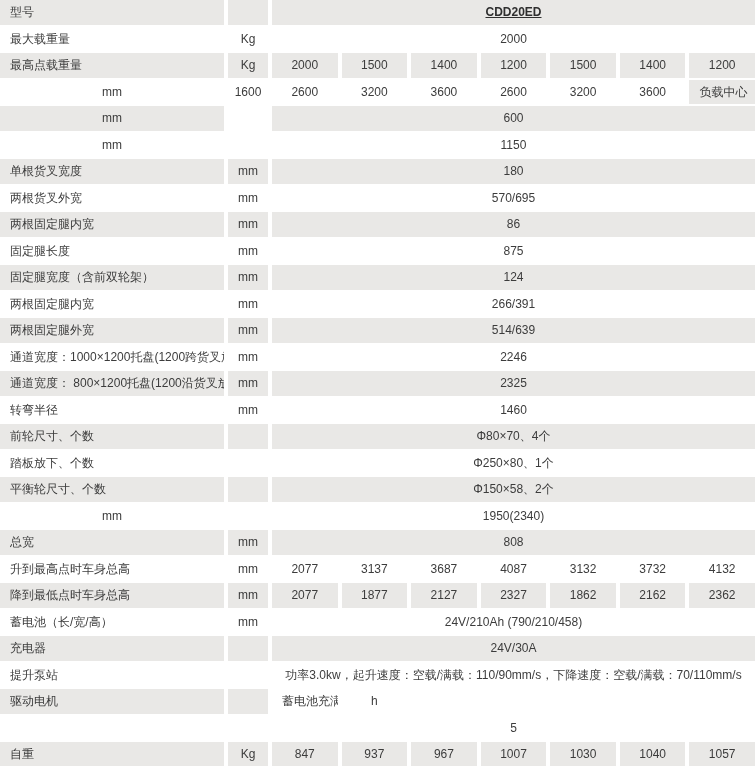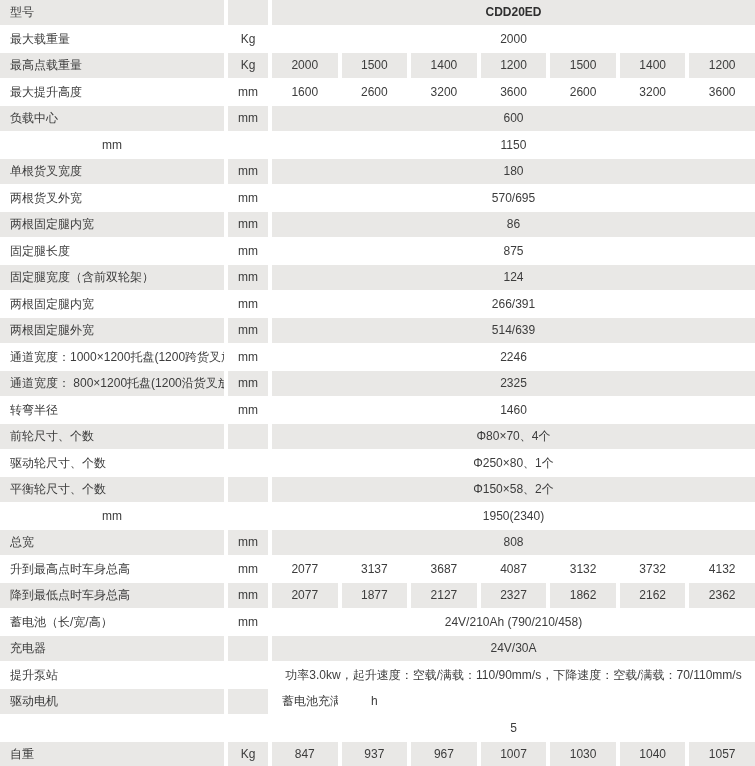--- a/index.html
+++ b/index.html
@@ -24,21 +24,21 @@
     justify-content: center;
     white-space: nowrap;
     overflow: hidden;
     background: transparent;
   }
   .cell.gray { background: #e9e8e6; }
   .cell.label {
     justify-content: flex-start;
     padding-left: 10px;
   }
-  .cell.bold { font-weight: bold; color: #2f2f2f; }
+  .cell.bold { font-weight: bold; color: #2f2f2f; text-decoration: underline; }
   .span-all { grid-column: 3 / -1; }
 </style>
 </head>
 <body>
 
 <div class="spec-table" id="spec-table">
     <div class="cell label gray">型号</div>
     <div class="cell unit gray"></div>
     <div class="cell value span-all gray bold">CDD20ED</div>
     <div class="cell label">最大载重量</div>
@@ -46,21 +46,20 @@
     <div class="cell value span-all">2000</div>
     <div class="cell label gray">最高点载重量</div>
     <div class="cell unit gray">Kg</div>
     <div class="cell value gray">2000</div>
     <div class="cell value gray">1500</div>
     <div class="cell value gray">1400</div>
     <div class="cell value gray">1200</div>
     <div class="cell value gray">1500</div>
     <div class="cell value gray">1400</div>
     <div class="cell value gray">1200</div>
-    <div class="cell label">最大提升高度</div>
     <div class="cell unit">mm</div>
     <div class="cell value">1600</div>
     <div class="cell value">2600</div>
     <div class="cell value">3200</div>
     <div class="cell value">3600</div>
     <div class="cell value">2600</div>
     <div class="cell value">3200</div>
     <div class="cell value">3600</div>
     <div class="cell label gray">负载中心</div>
     <div class="cell unit gray">mm</div>
@@ -93,21 +92,21 @@
     <div class="cell value span-all">2246</div>
     <div class="cell label gray">通道宽度： 800×1200托盘(1200沿货叉放置)</div>
     <div class="cell unit gray">mm</div>
     <div class="cell value span-all gray">2325</div>
     <div class="cell label">转弯半径</div>
     <div class="cell unit">mm</div>
     <div class="cell value span-all">1460</div>
     <div class="cell label gray">前轮尺寸、个数</div>
     <div class="cell unit gray"></div>
     <div class="cell value span-all gray">Φ80×70、4个</div>
-    <div class="cell label">驱动轮尺寸、个数</div>
+    <div class="cell label">踏板放下、个数</div>
     <div class="cell unit"></div>
     <div class="cell value span-all">Φ250×80、1个</div>
     <div class="cell label gray">平衡轮尺寸、个数</div>
     <div class="cell unit gray"></div>
     <div class="cell value span-all gray">Φ150×58、2个</div>
     <div class="cell unit">mm</div>
     <div class="cell value span-all">1950(2340)</div>
     <div class="cell label gray">总宽</div>
     <div class="cell unit gray">mm</div>
     <div class="cell value span-all gray">808</div>

